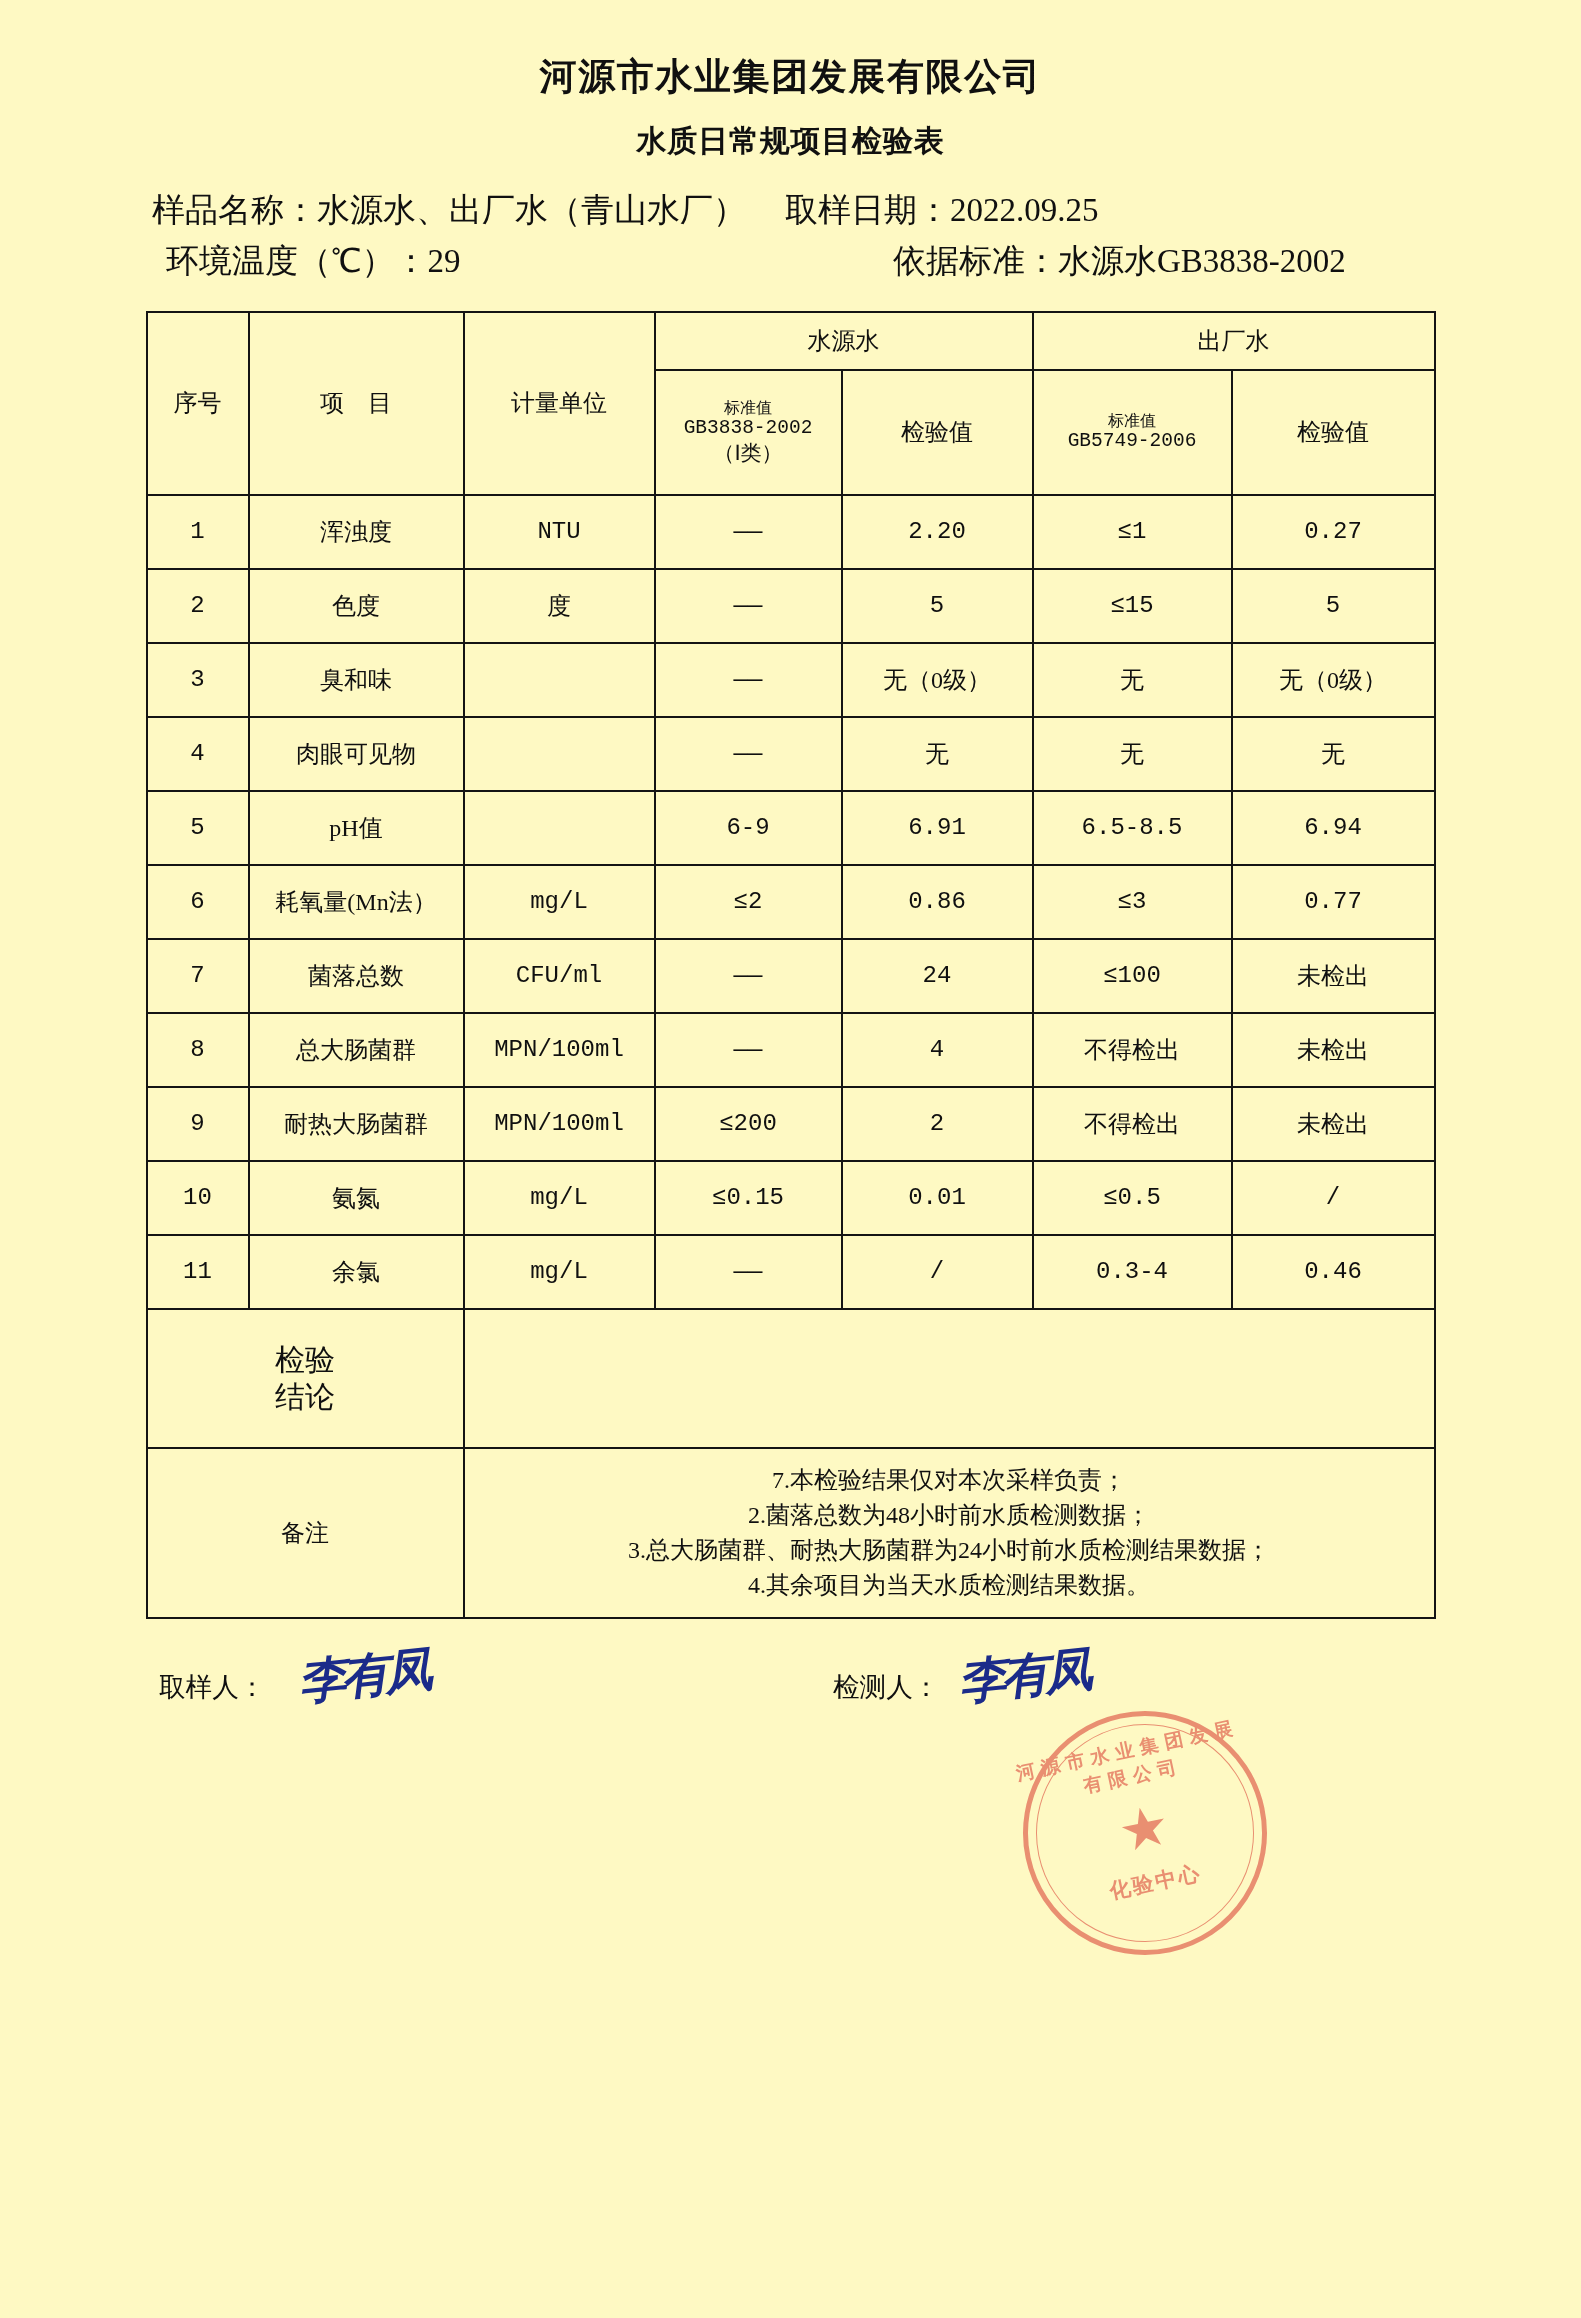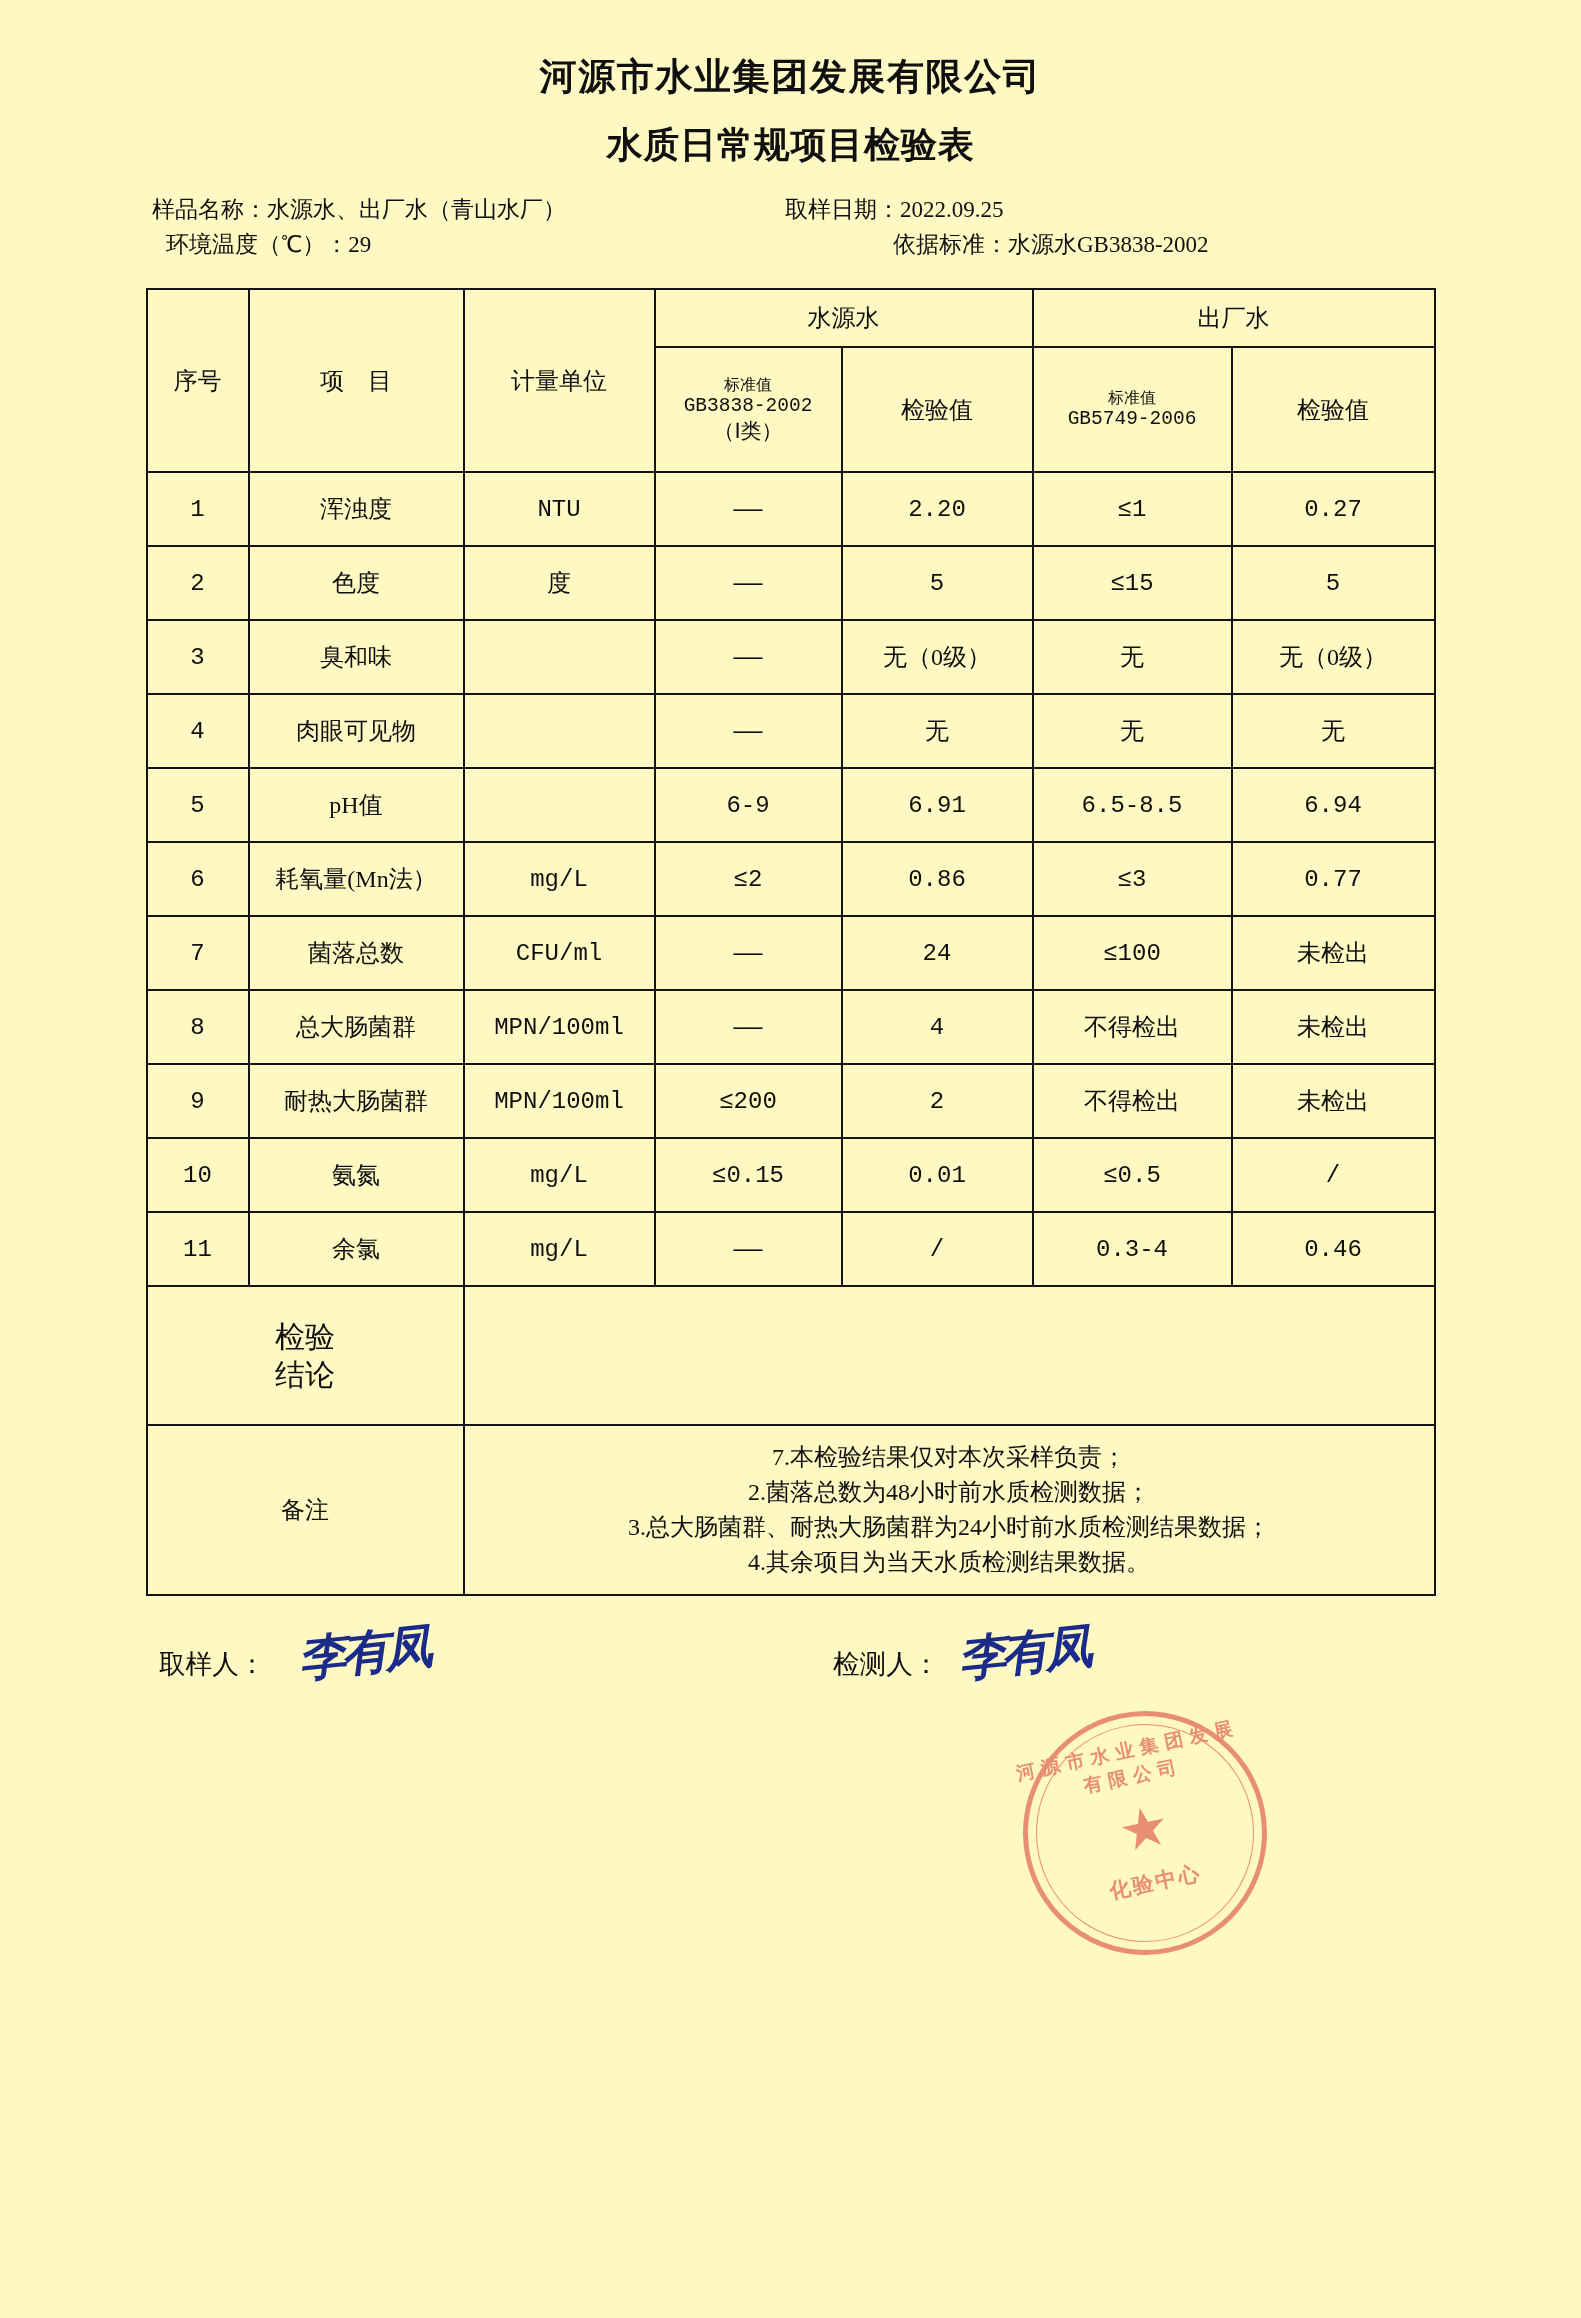--- a/index.html
+++ b/index.html
@@ -25,30 +25,30 @@
   .hdr {
     text-align: center;
     padding-top: 52px;
   }
   .company {
     font-size: 37px;
     font-weight: bold;
     letter-spacing: 1.6px;
   }
   .doctitle {
-    font-size: 36px;
+    font-size: 30px;
     font-weight: bold;
     margin-top: 19px;
     letter-spacing: 0.8px;
   }
   .meta {
     margin-top: 23.4px;
     padding-left: 152px;
     padding-right: 117px;
-    font-size: 23px;
+    font-size: 33px;
     line-height: 1.52;
   }
   .meta-row {
     display: flex;
     justify-content: flex-start;
     white-space: nowrap;
   }
   .meta-left { display: inline-block; }
   .meta-right { display: inline-block; }
   .r1 .meta-left { width: 633px; }

